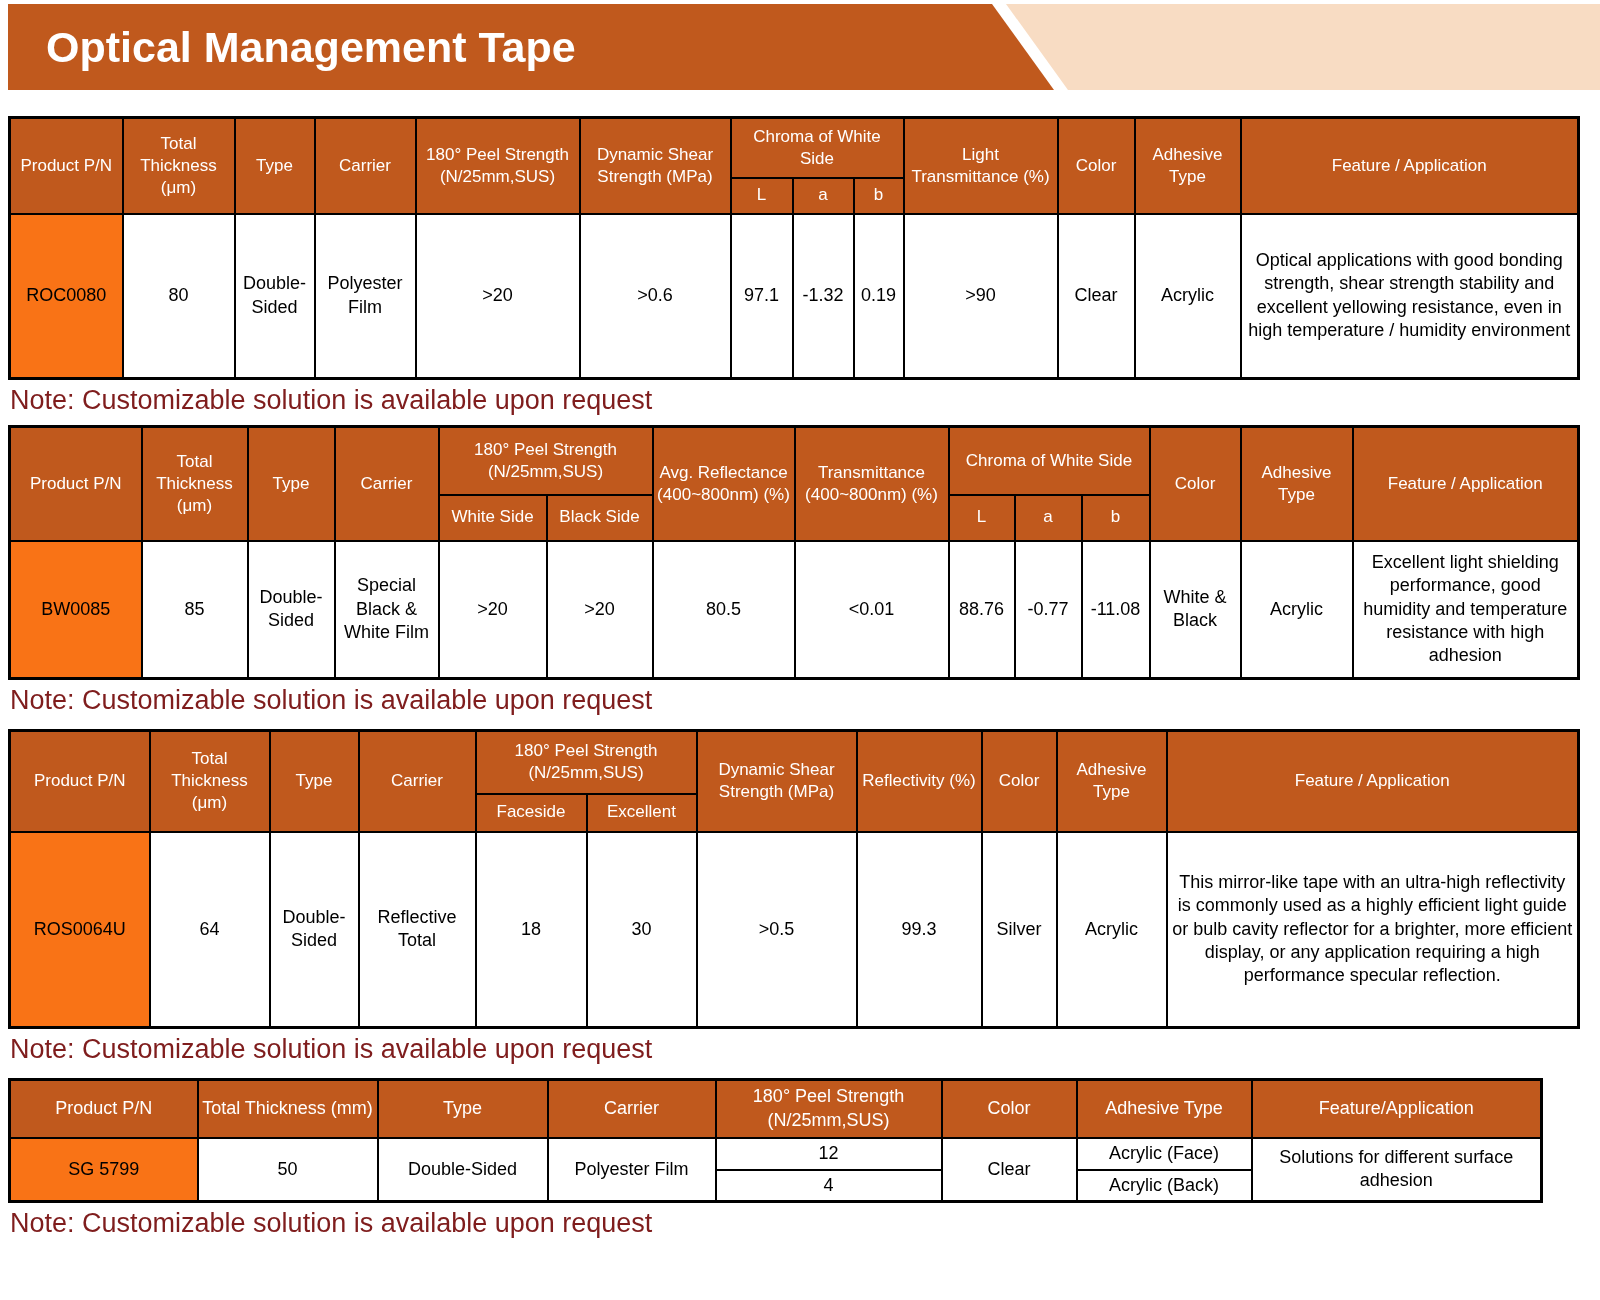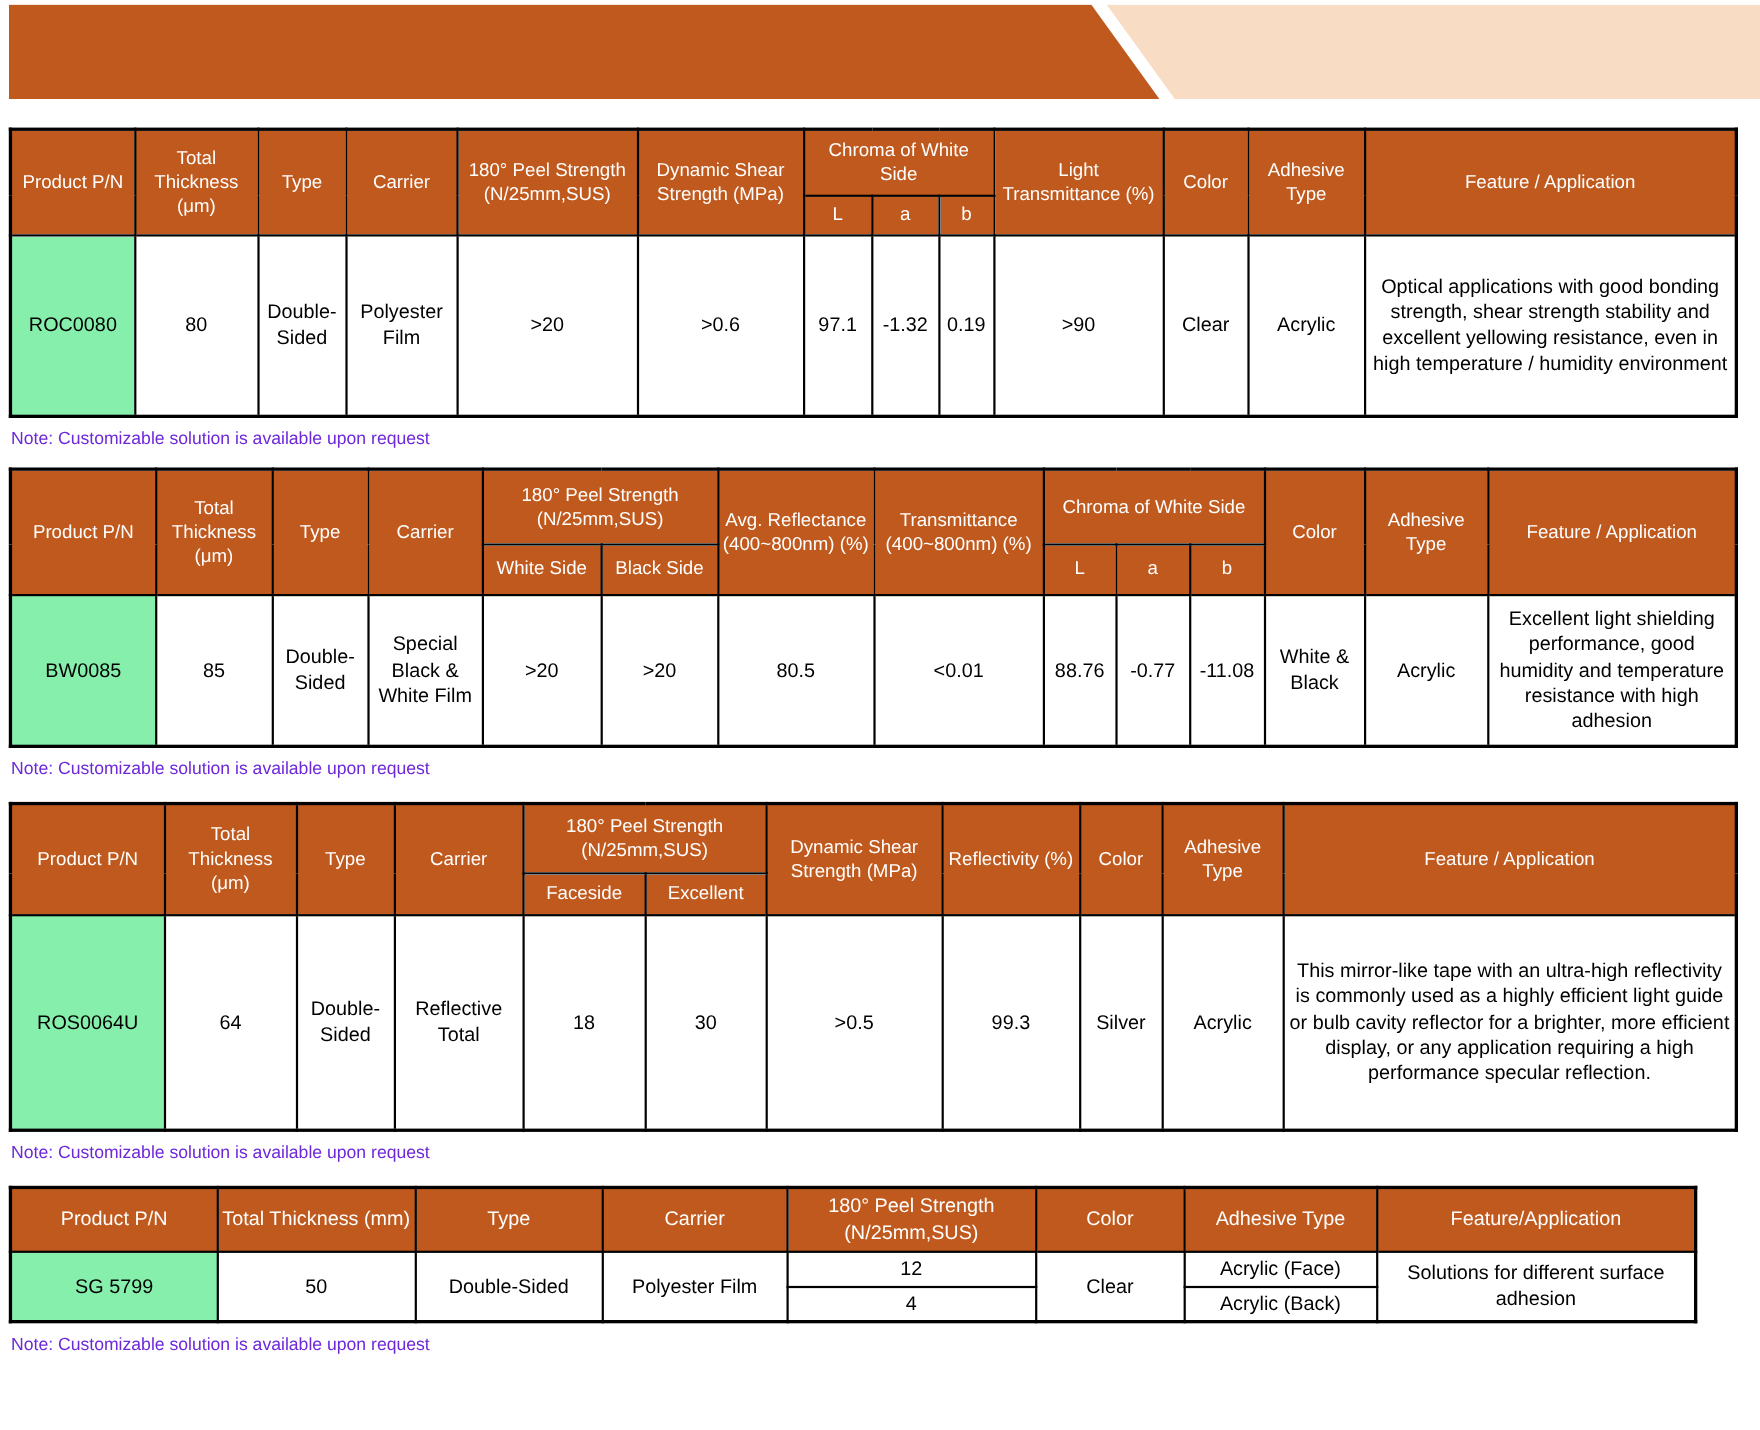--- a/index.html
+++ b/index.html
@@ -29,38 +29,39 @@
   }
   table.spec th, table.spec td{
     border:2px solid #000;text-align:center;vertical-align:middle;
     padding:2px 3px;overflow:hidden;
   }
   table.spec th{
     background:#c0591d;color:#ffffff;font-weight:normal;
     font-size:17px;line-height:1.3;
   }
   table.spec td{font-size:18px;line-height:1.3;}
-  td.pn{background:#86efac;}
+  td.pn{background:#f97316;}
   td.feature{text-align:left;padding:4px 8px;line-height:1.45;}
   .note{
-    margin:7px 0 0 10px;color:#6d28d9;font-size:16px;line-height:26px;
+    margin:7px 0 0 10px;color:#7f1d1d;font-size:27px;line-height:26px;
   }
   #t1{margin-top:26px;} #t2{margin-top:12px;} #t3{margin-top:16px;} #t4{margin-top:16px;}
   #t1 .h-top{height:60px;} #t1 .h-sub{height:36px;} #t1 .r-data{height:165px;}
   #t2 .h-top{height:68px;} #t2 .h-sub{height:46px;} #t2 .r-data{height:138px;}
   #t3 .h-top{height:63px;} #t3 .h-sub{height:38px;} #t3 .r-data{height:196px;}
   #t4 .h-top{height:58px;} #t4 .r-half{height:32px;}
   #t4 th{font-size:18px;}
 </style>
 </head>
 <body>
 
 <div class="banner">
   <div class="banner-main"></div>
   <div class="banner-light"></div>
+  <div class="banner-title">Optical Management Tape</div>
 </div>
 
 <table class="spec" id="t1">
   <colgroup>
     <col style="width:113px">
       <col style="width:112px">
       <col style="width:80px">
       <col style="width:101px">
     <col style="width:164px">
       <col style="width:151px">

